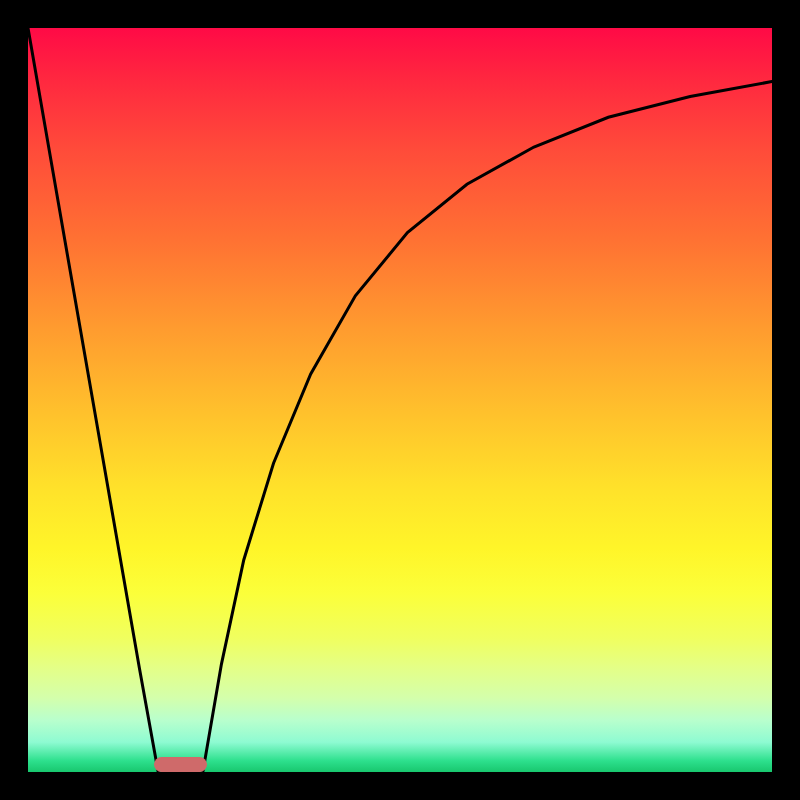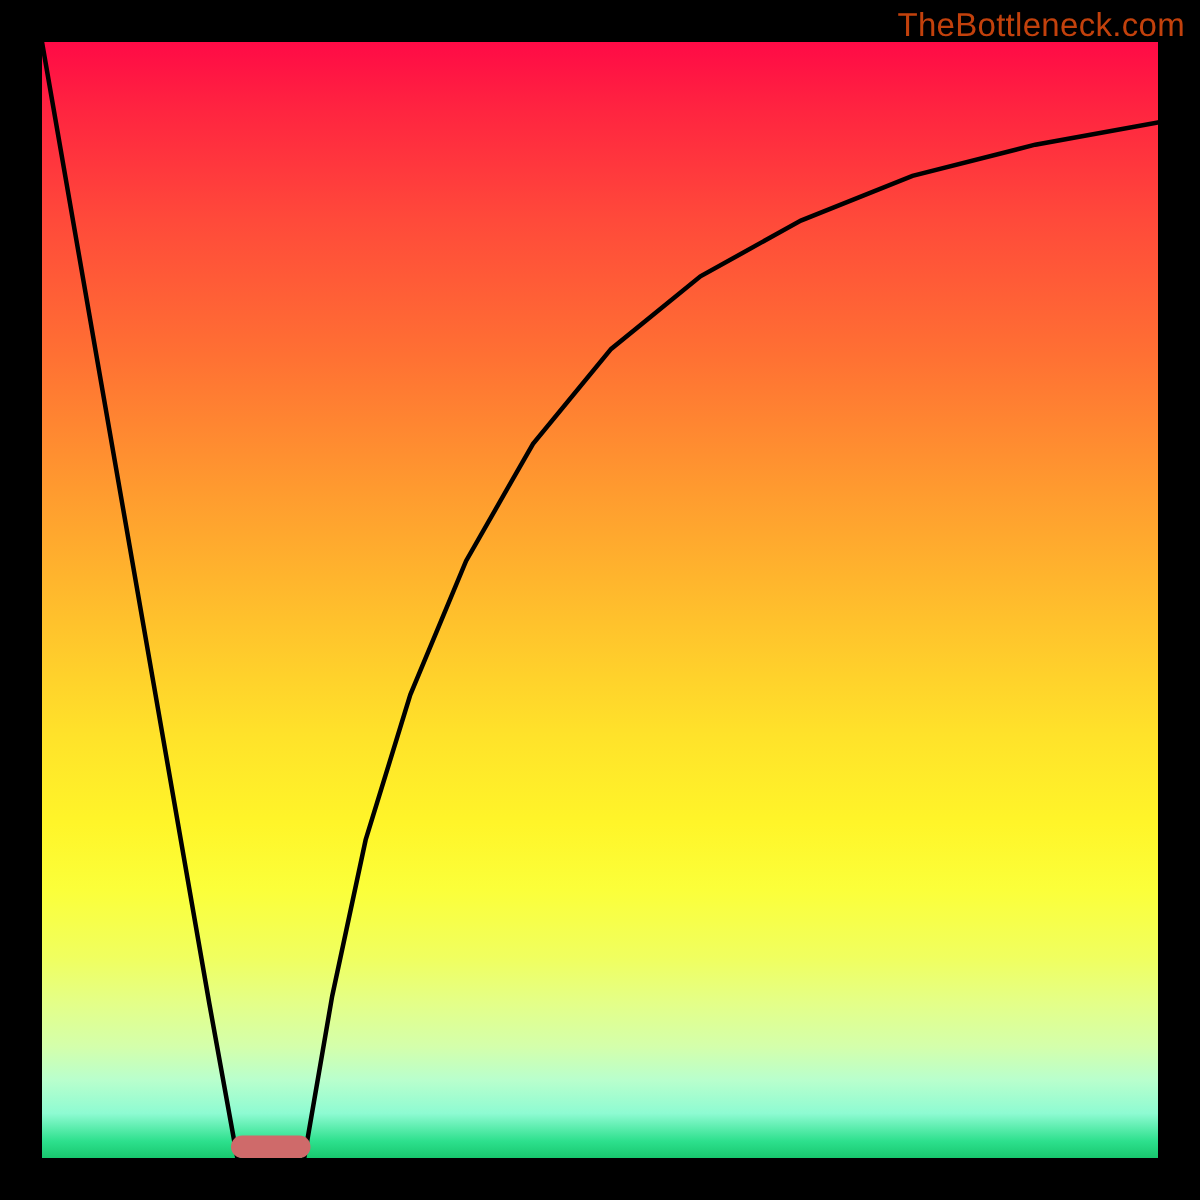--- a/index.html
+++ b/index.html
@@ -61,21 +61,21 @@
     position: absolute;
     background: #cf6a6a;
     border-radius: 999px;
   }
   .attribution {
     position: absolute;
     top: 4px;
     right: 10px;
     font-size: 22px;
     font-weight: 500;
-    color: #c2410c;
+    color: #000000;
     letter-spacing: 0.2px;
   }
 </style>
 </head>
 <body>
 
 <div class="frame">
 
   <div class="plot-area"></div>
 

